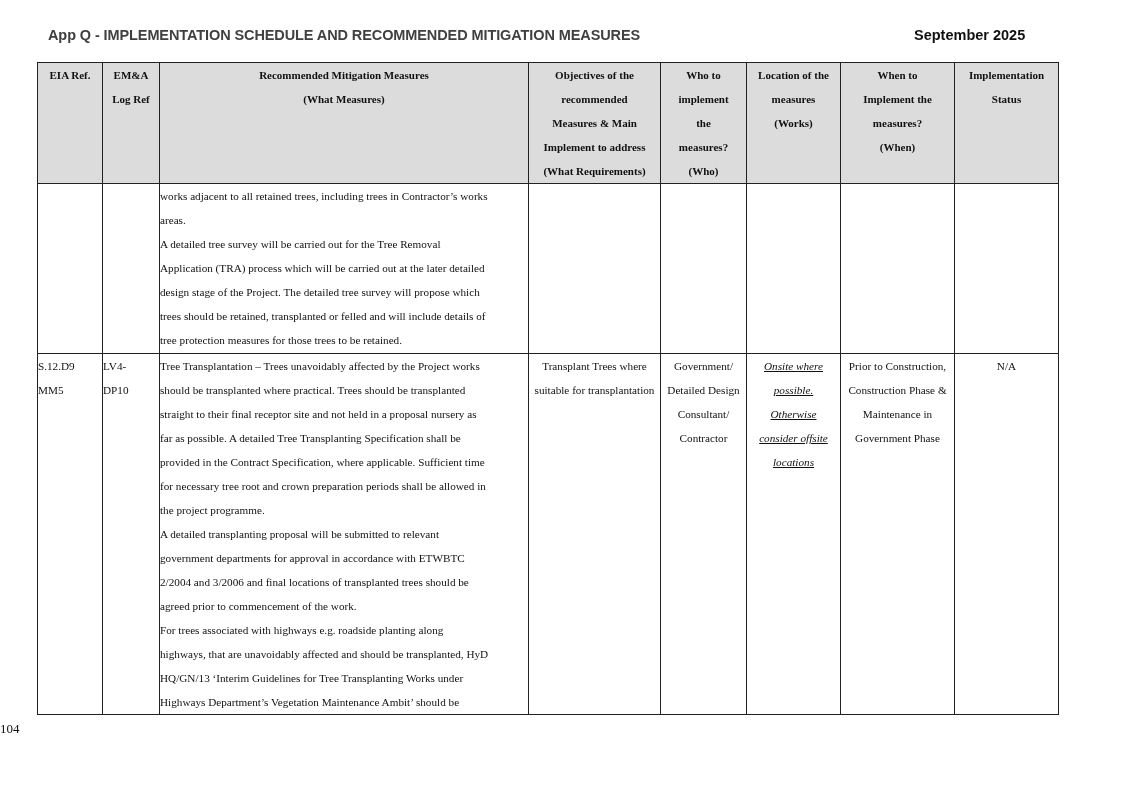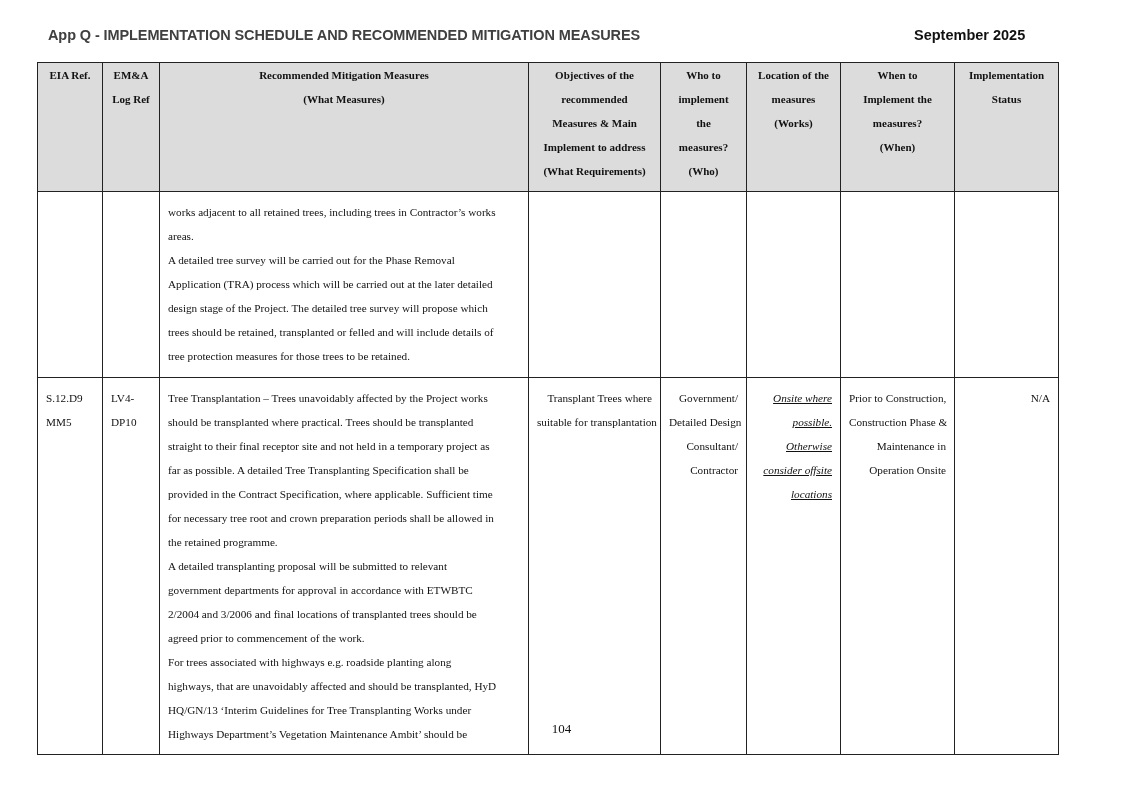--- a/index.html
+++ b/index.html
@@ -14,36 +14,36 @@
     position: absolute; left: 897px; top: 27px;
     font-family: "Liberation Sans", sans-serif; font-weight: bold; font-size: 14.5px; color: #111; margin-left: 17px;
   }
   table.schedule {
     position: absolute; left: 37px; top: 62px;
     border-collapse: collapse; table-layout: fixed;
     width: 1021px;
     font-family: "Liberation Serif", serif; color: #111;
   }
   table.schedule th, table.schedule td {
-    border: 1.3px solid #222; vertical-align: top; padding: 8px;
+    border: 1.3px solid #222; vertical-align: top; padding: 0;
   }
   table.schedule th {
     background: #dcdcdc; font-weight: bold; font-size: 11px;
     text-align: center; line-height: 24px; height: 119px; padding-top: 0;
   }
   table.schedule td { font-size: 11.2px; line-height: 24px; }
   .cell-left { padding: 0 0 0 8px; }
   .cell-measure { padding: 0 6px 0 7px; }
-  .cell-center { text-align: right; font-size: 10px; padding: 0 2px; }
+  .cell-center { text-align: center; font-size: 10px; padding: 0 2px; }
   .loc-text { font-style: italic; text-decoration: underline; }
   .line { display: block; white-space: nowrap; }
   .row1 td { height: 169px; margin-top: 25px; }
   .row2 td { height: 359px; }
   .page-number {
-    position: absolute; left: 0; width: 1123px; top: 721px; text-align: center;
+    position: absolute; left: 0; width: 1123px; top: 721px; text-align: left;
     font-family: "Liberation Serif", serif; font-size: 13px; color: #111;
   }
 </style>
 </head>
 <body>
 
 <div class="page-header-title">App Q - IMPLEMENTATION SCHEDULE AND RECOMMENDED MITIGATION MEASURES</div>
 <div class="page-header-date">September 2025</div>
 
 <table class="schedule">
@@ -101,21 +101,21 @@
         </th>
     </tr>
   </thead>
   <tbody>
     <tr class="row1">
       <td class="cell-left"></td>
       <td class="cell-left"></td>
       <td class="cell-measure">
           <span class="line">works adjacent to all retained trees, including trees in Contractor’s works</span>
           <span class="line">areas.</span>
-          <span class="line">A detailed tree survey will be carried out for the Phase Removal</span>
+          <span class="line">A detailed tree survey will be carried out for the Tree Removal</span>
           <span class="line">Application (TRA) process which will be carried out at the later detailed</span>
           <span class="line">design stage of the Project. The detailed tree survey will propose which</span>
           <span class="line">trees should be retained, transplanted or felled and will include details of</span>
           <span class="line">tree protection measures for those trees to be retained.</span>
         </td>
       <td class="cell-center"></td>
       <td class="cell-center"></td>
       <td class="cell-center"></td>
       <td class="cell-center"></td>
       <td class="cell-center"></td>
@@ -125,25 +125,25 @@
           <span class="line">S.12.D9</span>
           <span class="line">MM5</span>
         </td>
       <td class="cell-left">
           <span class="line">LV4-</span>
           <span class="line">DP10</span>
         </td>
       <td class="cell-measure">
           <span class="line">Tree Transplantation – Trees unavoidably affected by the Project works</span>
           <span class="line">should be transplanted where practical. Trees should be transplanted</span>
-          <span class="line">straight to their final receptor site and not held in a temporary project as</span>
+          <span class="line">straight to their final receptor site and not held in a proposal nursery as</span>
           <span class="line">far as possible. A detailed Tree Transplanting Specification shall be</span>
           <span class="line">provided in the Contract Specification, where applicable. Sufficient time</span>
           <span class="line">for necessary tree root and crown preparation periods shall be allowed in</span>
-          <span class="line">the retained programme.</span>
+          <span class="line">the project programme.</span>
           <span class="line">A detailed transplanting proposal will be submitted to relevant</span>
           <span class="line">government departments for approval in accordance with ETWBTC</span>
           <span class="line">2/2004 and 3/2006 and final locations of transplanted trees should be</span>
           <span class="line">agreed prior to commencement of the work.</span>
           <span class="line">For trees associated with highways e.g. roadside planting along</span>
           <span class="line">highways, that are unavoidably affected and should be transplanted, HyD</span>
           <span class="line">HQ/GN/13 ‘Interim Guidelines for Tree Transplanting Works under</span>
           <span class="line">Highways Department’s Vegetation Maintenance Ambit’ should be</span>
         </td>
       <td class="cell-center">
@@ -160,21 +160,21 @@
           <span class="line loc-text">Onsite where</span>
           <span class="line loc-text">possible.</span>
           <span class="line loc-text">Otherwise</span>
           <span class="line loc-text">consider offsite</span>
           <span class="line loc-text">locations</span>
         </td>
       <td class="cell-center">
           <span class="line">Prior to Construction,</span>
           <span class="line">Construction Phase &amp;</span>
           <span class="line">Maintenance in</span>
-          <span class="line">Operation Onsite</span>
+          <span class="line">Government Phase</span>
         </td>
       <td class="cell-center">
           <span class="line">N/A</span>
         </td>
     </tr>
   </tbody>
 </table>
 
 <div class="page-number">104</div>
 

